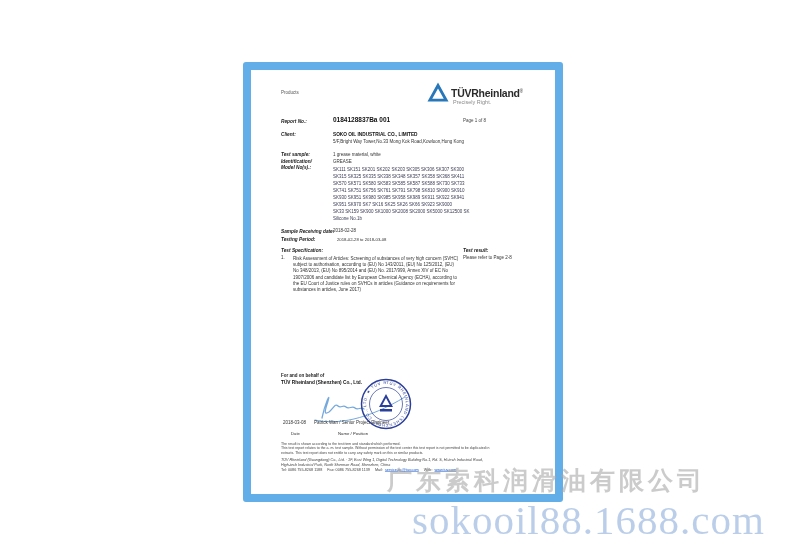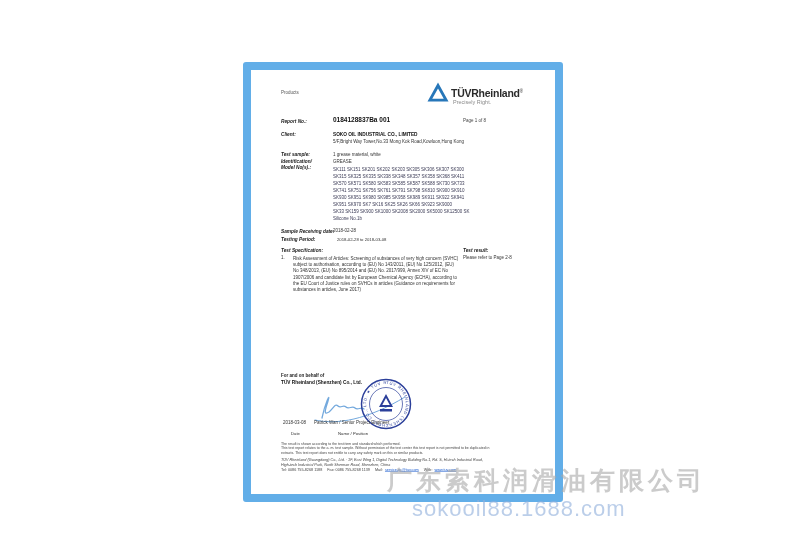--- a/index.html
+++ b/index.html
@@ -62,22 +62,22 @@
   .footer3 span{margin-right:8px;}
   .link{color:#1155cc;text-decoration:underline;cursor:pointer;}
 
   .wm-cn{
     position:absolute;left:387px;top:464px;z-index:20;
     font-size:25px;font-weight:bold;letter-spacing:4px;
     color:rgba(168,168,168,0.6);white-space:nowrap;
   }
   .wm-url{
     position:absolute;left:412px;top:496px;z-index:20;
-    font-size:22px;letter-spacing:1px;
-    color:rgba(145,176,220,0.62);white-space:nowrap;
+    font-size:41px;letter-spacing:1px;
+    color:rgba(145,176,220,0.62);white-space:nowrap;font-family:Liberation Serif, serif;
   }
 </style>
 </head>
 <body>
 
 <div class="frame">
   <div class="doc">
 
     <div class="r-products">Products</div>
 

